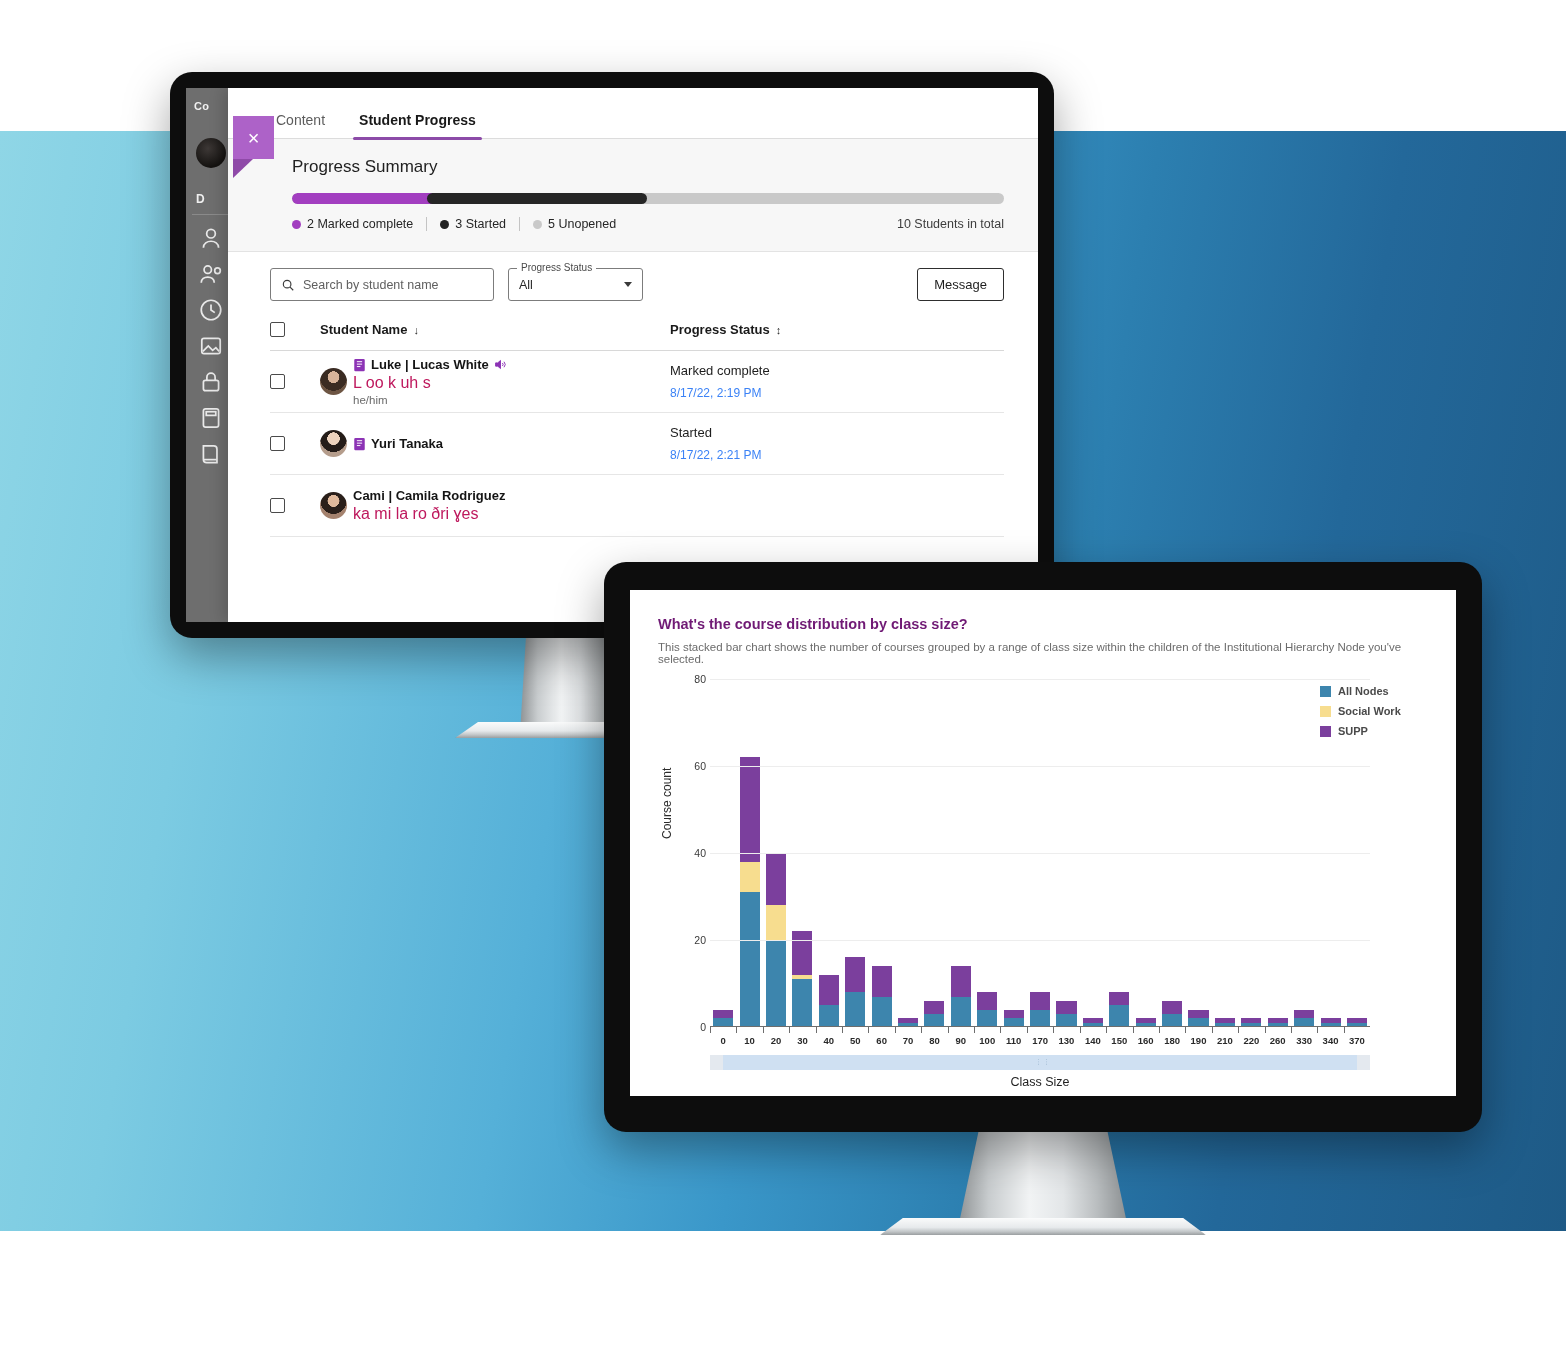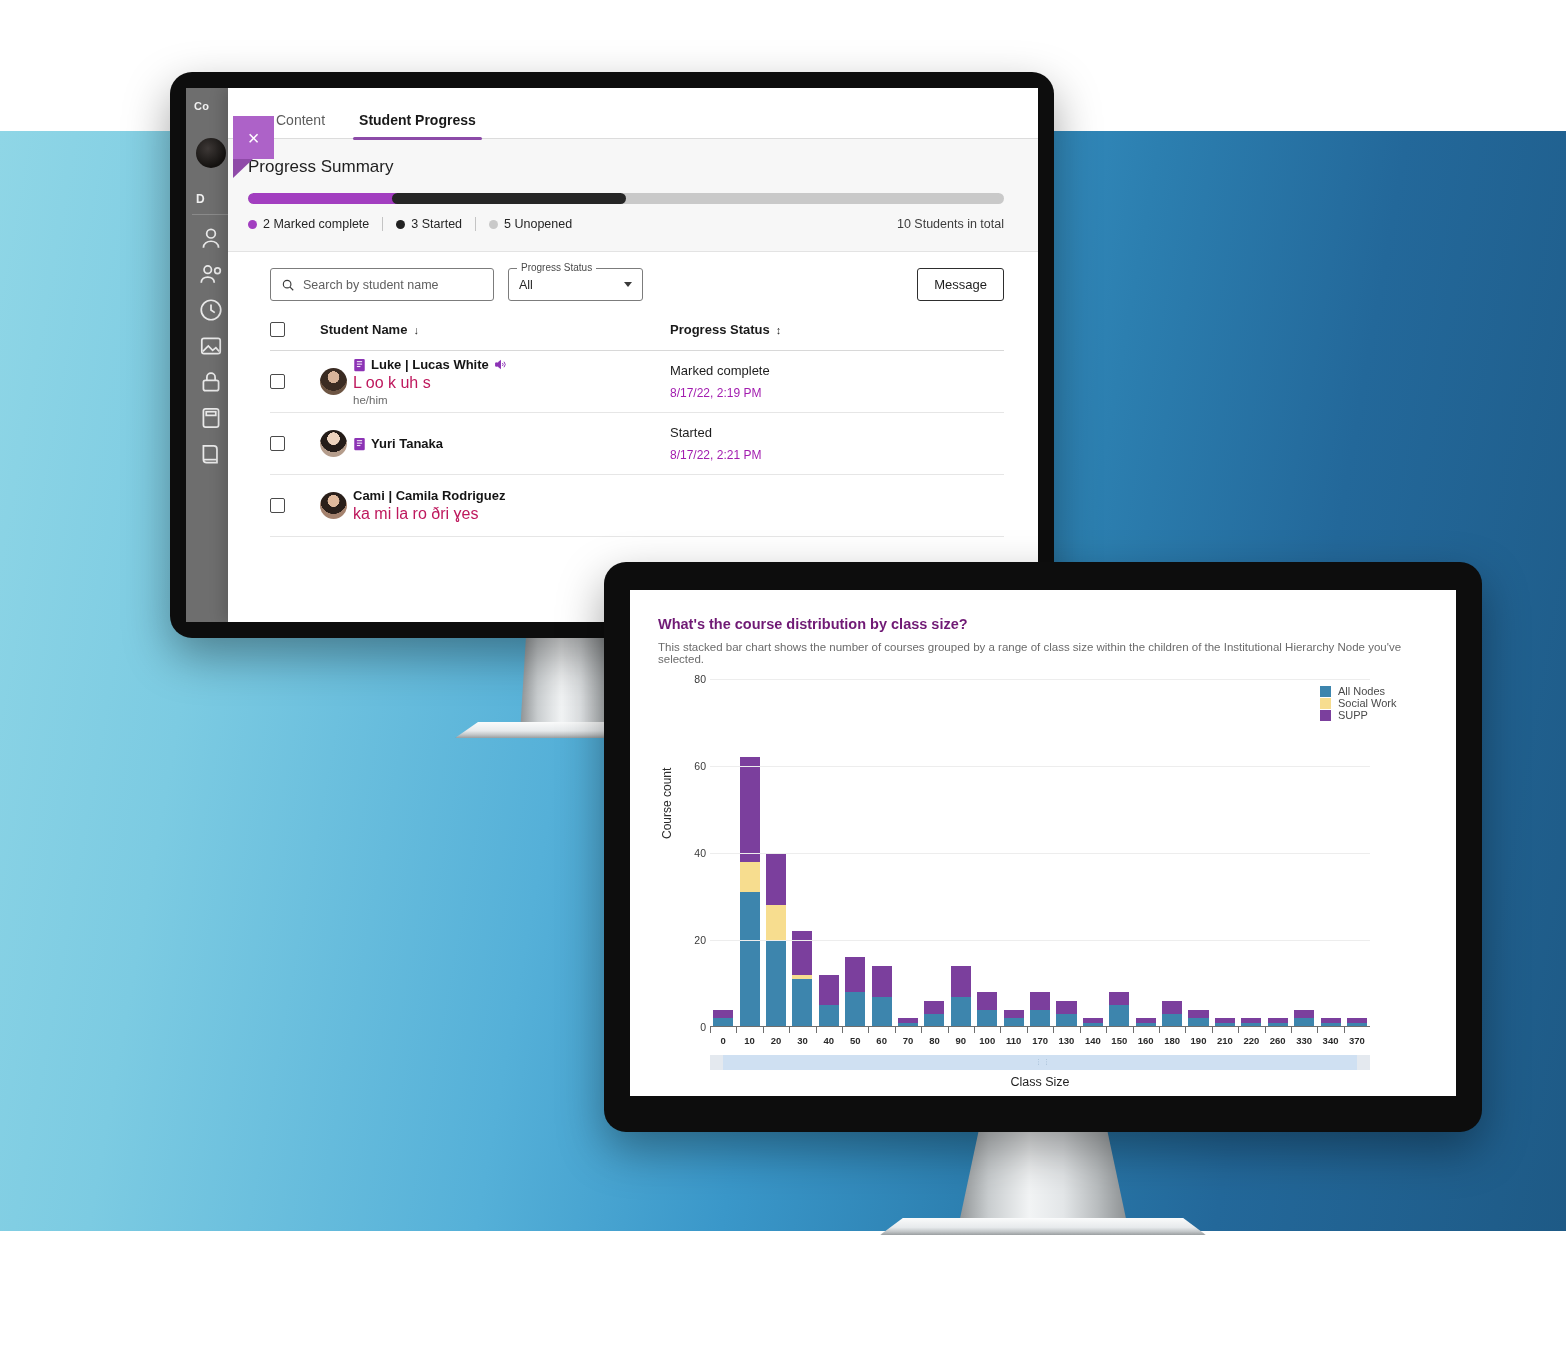--- a/index.html
+++ b/index.html
@@ -123,21 +123,21 @@
     font-size: 14px; color: #5c5c5c; padding: 6px 6px 10px 6px;
     cursor: pointer; position: relative; text-align: center;
   }
   .tab.active { color: #191919; font-weight: 700; }
   .tab.active::after {
     content: ""; position: absolute; left: 0; right: 0; bottom: -2px;
     height: 3px; background: #8c4ba8; border-radius: 2px;
   }
 
   .progress-summary {
-    background: #f7f7f7; padding: 18px 34px 20px 20px;
+    background: #f7f7f7; padding: 18px 34px 20px 64px;
     border-bottom: 1px solid #e3e3e3;
   }
   .ps-title { font-size: 17px; color: #1f1f1f; margin-bottom: 16px; }
   .ps-bar {
     height: 11px; border-radius: 7px; background: #c9c9c9;
     display: flex; overflow: hidden;
   }
   .ps-seg-complete { background: #a23ec0; border-radius: 7px 0 0 7px; }
   .ps-seg-started  { background: #262626; border-radius: 7px; margin-left:-7px; }
   .ps-legend {
@@ -217,21 +217,21 @@
   .avatar.a3 { background: radial-gradient(circle at 50% 33%, #e0b99c 0 26%, #2a1f1a 27% 57%, #a4826e 58% 100%); }
   .name-block { display: flex; flex-direction: column; gap: 2px; }
   .name-line1 { display: flex; align-items: center; gap: 5px; font-size: 13px; font-weight: 700; color: #151515; }
   .name-line2 { font-size: 16px; color: #be185d; }
   .name-line3 { font-size: 11.5px; color: #6a6a6a; }
   .pron-badge { width: 13px; height: 14px; flex: none; color: #8c33b5; }
   .pron-badge svg { display: block; width: 100%; height: 100%; }
   .audio-ic { width: 13px; height: 13px; color: #8c33b5; flex: none; }
   .audio-ic svg { display:block; width:100%; height:100%; }
   .status-main { font-size: 13px; color: #1d1d1d; }
-  .status-sub  { font-size: 12px; color: #a21caf; margin-top: 8px; }
+  .status-sub  { font-size: 12px; color: #3b82f6; margin-top: 8px; }
 
   
   #monitor-two-bezel { left: 604px; top: 562px; width: 878px; height: 570px; }
   #monitor-two-screen { left: 630px; top: 590px; width: 826px; height: 506px; }
   #monitor-two-neck {
     left: 958px; top: 1132px; width: 170px; height: 96px;
     clip-path: polygon(12% 0, 88% 0, 100% 100%, 0% 100%);
   }
   #monitor-two-base {
     left: 880px; top: 1218px; width: 326px; height: 17px;
@@ -281,21 +281,21 @@
   }
   .xlabels {
     position: absolute; left: 52px; width: 660px; top: 356px;
     display: flex;
   }
   .xlab {
     flex: 1; text-align: center; font-size: 9.5px; font-weight: 700; color: #2a2a2a;
   }
   .legend {
     position: absolute; right: 0; top: 6px; width: 108px;
-    display: flex; flex-direction: column; gap: 0;
+    display: flex; flex-direction: column; gap: 8px; font-weight: bold;
   }
   .leg-row { display: flex; align-items: center; gap: 7px; }
   .leg-sw { width: 11px; height: 11px; flex: none; }
   .leg-txt { font-size: 11px; color: #4a4a4a; white-space: nowrap; }
 
   .hscroll {
     position: absolute; left: 52px; top: 376px; width: 660px; height: 15px;
     background: #f1f4f8; border-radius: 2px;
     display: flex; align-items: center;
   }

